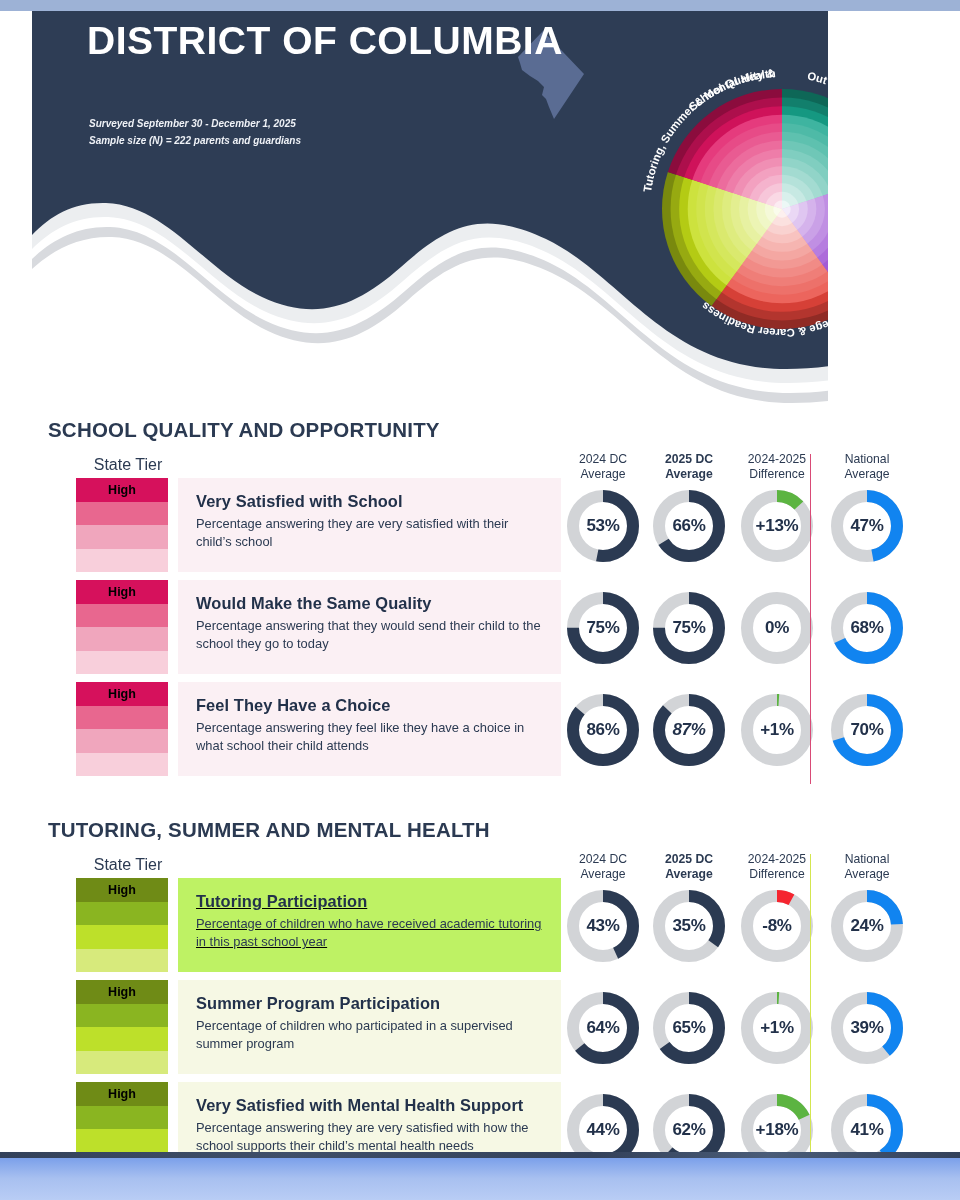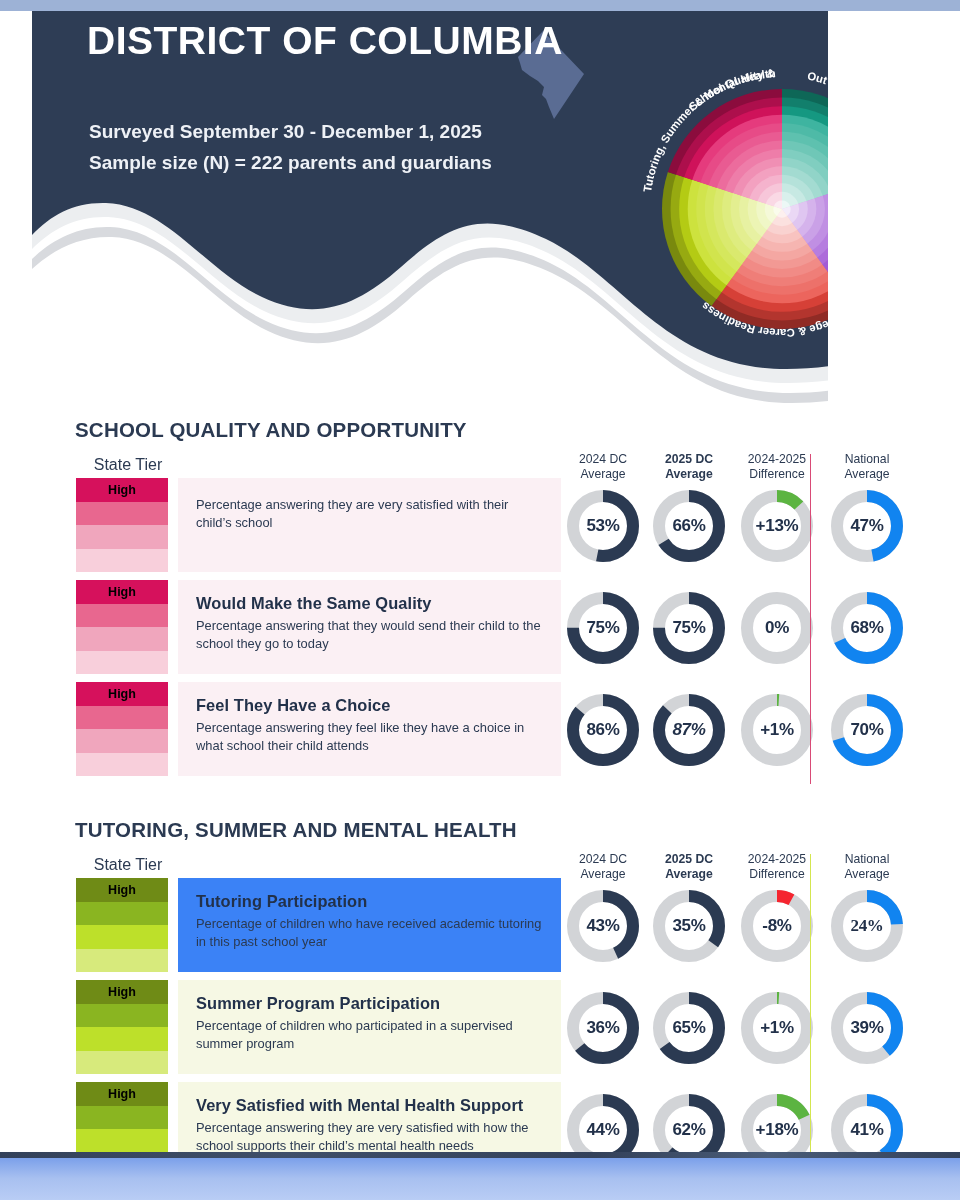--- a/index.html
+++ b/index.html
@@ -36,32 +36,32 @@
 
   .hero-title{
     position:absolute; left:55px; top:8px;
     font-size:39px; font-weight:bold; letter-spacing:0.5px;
     color:#ffffff; z-index:12; white-space:nowrap;
   }
   .dc-map{ position:absolute; left:484px; top:18px; z-index:11; }
 
   .hero-sub{
     position:absolute; left:57px; top:105px; z-index:12;
-    color:#eef1f6; font-weight:bold;
-    font-size:19px; line-height:1.65;
+    color:#eef1f6; font-style:italic; font-weight:bold;
+    font-size:10px; line-height:1.65;
   }
 
   
   .wheel{ position:absolute; left:558px; top:22px; z-index:12; }
 
   
   .section{ position:absolute; left:0; width:960px; z-index:20; }
   .sec-title{
     font-size:20.5px; font-weight:bold; color:#2b3a52;
-    letter-spacing:0.2px; margin-left:75px;
+    letter-spacing:0.2px; margin-left:48px;
   }
 
   .colheads{ position:absolute; right:50px; top:34px; width:350px; height:34px; }
   .colhead{
     position:absolute; width:86px; text-align:center;
     font-size:12.2px; line-height:1.25; color:#2b3a52;
   }
   .colhead.bold{ font-weight:bold; }
 
   .tierlabel{
@@ -255,20 +255,21 @@
     </div>
   <div class="rows-wrap">
       <div class="row" style="top: 60px;">
         <div class="tier">
           <div class="tier-top" style="background: rgb(214, 17, 92);">High</div>
           <div style="background: rgb(232, 103, 143);"></div>
           <div style="background: rgb(240, 166, 189);"></div>
           <div style="background: rgb(248, 207, 219);"></div>
         </div>
         <div class="card" style="background: rgb(251, 240, 244);">
+          <h3>Very Satisfied with School</h3>
           <p>Percentage answering they are very satisfied with their child’s school</p>
         </div>
         <div class="donuts">
           <div class="donut" style="left: 0px;">
             <svg width="72" height="72" viewBox="0 0 72 72">
     <circle cx="36" cy="36" r="30" fill="none" stroke="#d2d4d7" stroke-width="12"></circle>
     <circle cx="36" cy="36" r="30" fill="none" stroke="#2b3a52" stroke-width="12" stroke-dasharray="99.90 88.59" transform="rotate(-90 36 36)"></circle>
   </svg>
             <span>53%</span>
           </div>
@@ -397,21 +398,21 @@
                    <span>Average</span></div>
     </div>
   <div class="rows-wrap">
       <div class="row" style="top: 60px;">
         <div class="tier">
           <div class="tier-top" style="background: rgb(111, 139, 22);">High</div>
           <div style="background: rgb(138, 181, 33);"></div>
           <div style="background: rgb(189, 224, 42);"></div>
           <div style="background: rgb(215, 234, 124);"></div>
         </div>
-        <div class="card" style="background: #3b82f6;">
+        <div class="card" style="background: #bef264; text-decoration: underline;">
           <h3>Tutoring Participation</h3>
           <p>Percentage of children who have received academic tutoring in this past school year</p>
         </div>
         <div class="donuts">
           <div class="donut" style="left: 0px;">
             <svg width="72" height="72" viewBox="0 0 72 72">
     <circle cx="36" cy="36" r="30" fill="none" stroke="#d2d4d7" stroke-width="12"></circle>
     <circle cx="36" cy="36" r="30" fill="none" stroke="#2b3a52" stroke-width="12" stroke-dasharray="81.05 107.44" transform="rotate(-90 36 36)"></circle>
   </svg>
             <span>43%</span>
@@ -423,21 +424,21 @@
   </svg>
             <span>35%</span>
           </div>
           <div class="donut" style="left: 174px;">
             <svg width="72" height="72" viewBox="0 0 72 72">
     <circle cx="36" cy="36" r="30" fill="none" stroke="#d2d4d7" stroke-width="12"></circle>
     <circle cx="36" cy="36" r="30" fill="none" stroke="#f5252f" stroke-width="12" stroke-dasharray="15.08 173.42" transform="rotate(-90 36 36)"></circle>
   </svg>
             <span>-8%</span>
           </div>
-          <div class="donut" style="left: 264px; font-family: Liberation Serif, serif;">
+          <div class="donut" style="left: 264px;">
             <svg width="72" height="72" viewBox="0 0 72 72">
     <circle cx="36" cy="36" r="30" fill="none" stroke="#d2d4d7" stroke-width="12"></circle>
     <circle cx="36" cy="36" r="30" fill="none" stroke="#1184f0" stroke-width="12" stroke-dasharray="45.24 143.26" transform="rotate(-90 36 36)"></circle>
   </svg>
             <span>24%</span>
           </div>
         </div>
       </div>
       <div class="row" style="top: 162px;">
         <div class="tier">
@@ -449,21 +450,21 @@
         <div class="card" style="background: rgb(246, 248, 228);">
           <h3>Summer Program Participation</h3>
           <p>Percentage of children who participated in a supervised summer program</p>
         </div>
         <div class="donuts">
           <div class="donut" style="left: 0px;">
             <svg width="72" height="72" viewBox="0 0 72 72">
     <circle cx="36" cy="36" r="30" fill="none" stroke="#d2d4d7" stroke-width="12"></circle>
     <circle cx="36" cy="36" r="30" fill="none" stroke="#2b3a52" stroke-width="12" stroke-dasharray="120.64 67.86" transform="rotate(-90 36 36)"></circle>
   </svg>
-            <span>36%</span>
+            <span>64%</span>
           </div>
           <div class="donut" style="left: 86px;">
             <svg width="72" height="72" viewBox="0 0 72 72">
     <circle cx="36" cy="36" r="30" fill="none" stroke="#d2d4d7" stroke-width="12"></circle>
     <circle cx="36" cy="36" r="30" fill="none" stroke="#2b3a52" stroke-width="12" stroke-dasharray="122.52 65.97" transform="rotate(-90 36 36)"></circle>
   </svg>
             <span>65%</span>
           </div>
           <div class="donut" style="left: 174px;">
             <svg width="72" height="72" viewBox="0 0 72 72">

